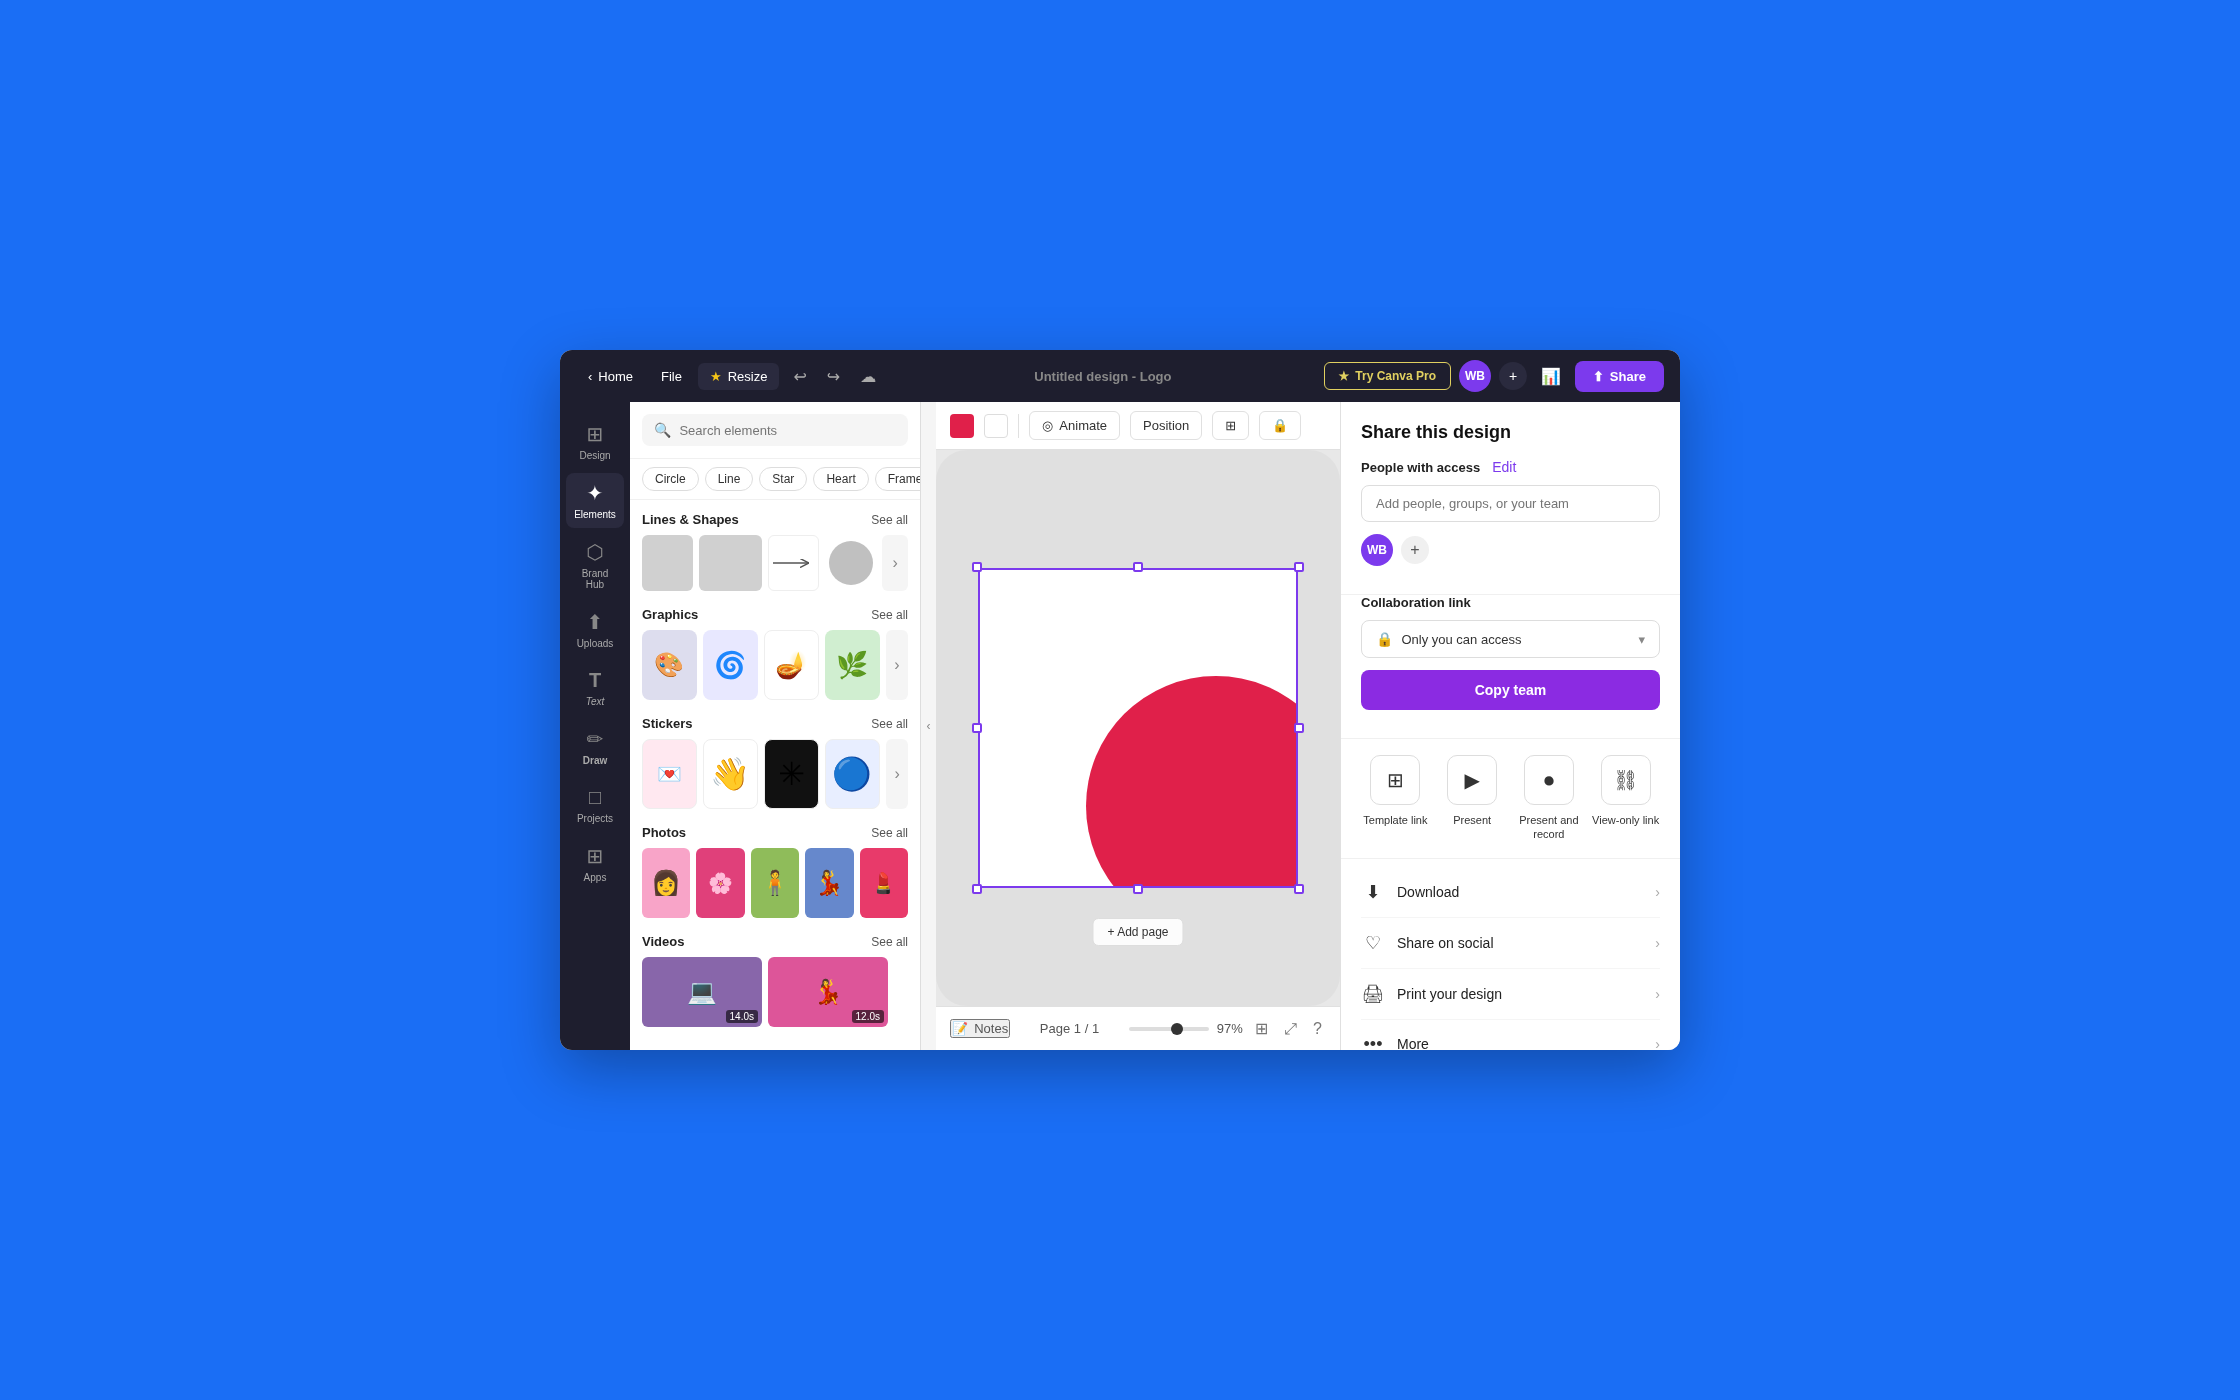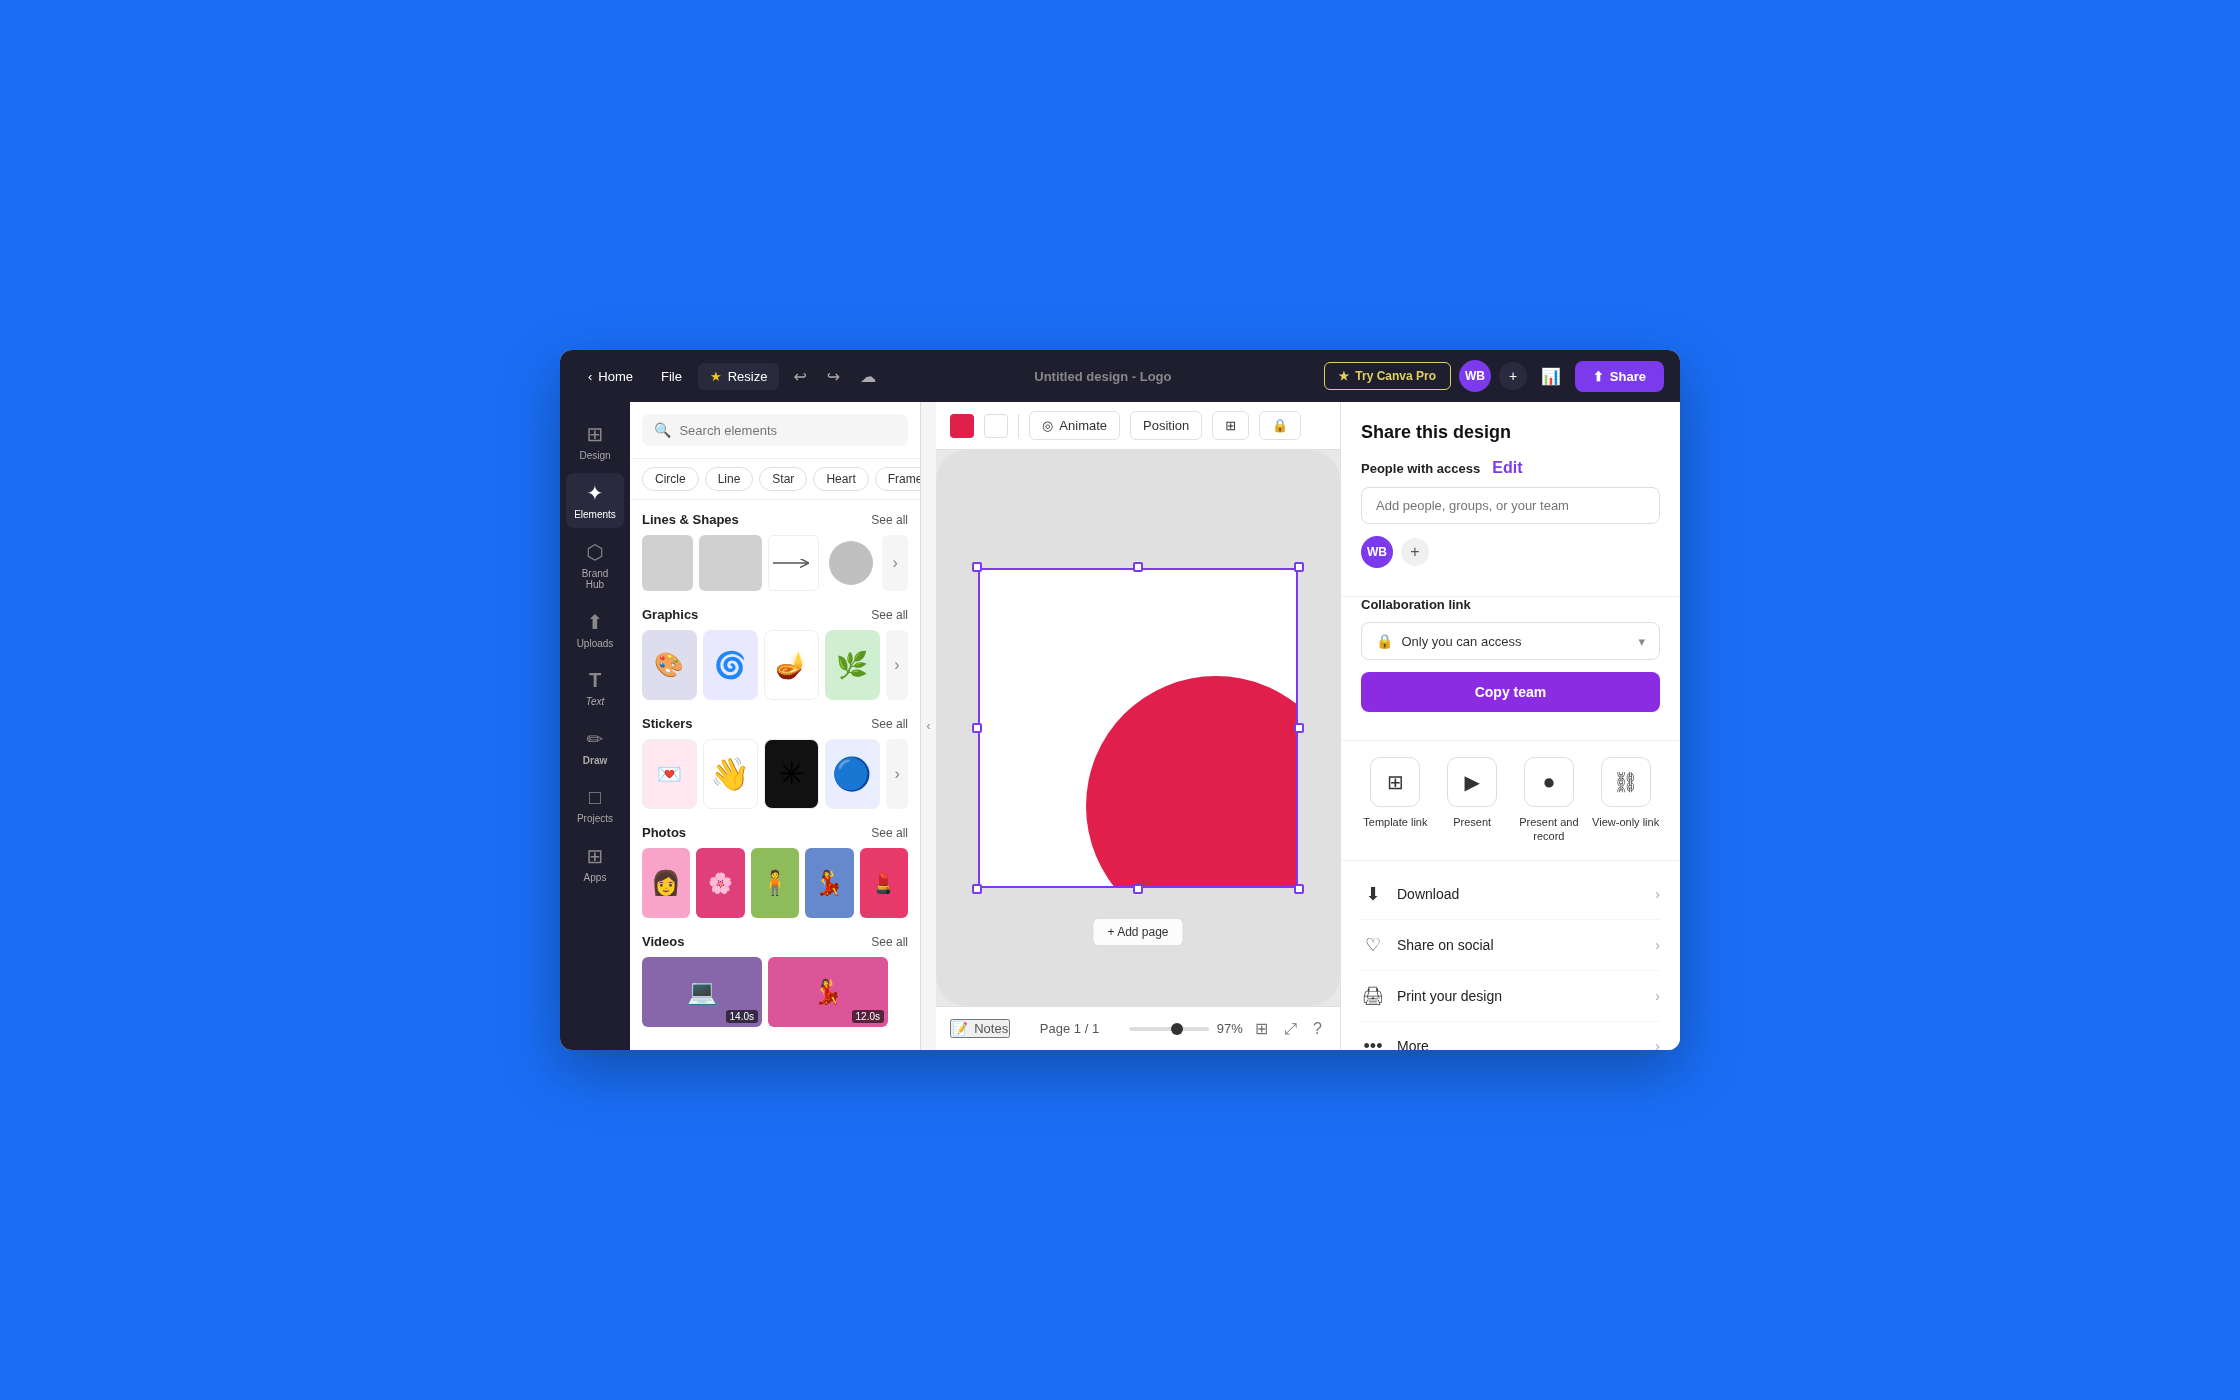--- a/index.html
+++ b/index.html
@@ -585,24 +585,24 @@
       align-items: center;
       gap: 12px;
       margin-bottom: 10px;
     }
     .people-label {
       font-size: 13px;
       font-weight: 600;
       color: #222;
     }
     .edit-link {
-      font-size: 16px;
+      font-size: 14px;
       color: #7c3aed;
       cursor: pointer;
-      font-weight: 700;
+      font-weight: 400;
     }
     .add-people-input {
       width: 100%;
       padding: 10px 14px;
       border: 1px solid #ddd;
       border-radius: 8px;
       font-size: 13px;
       color: #999;
       outline: none;
       margin-bottom: 12px;

